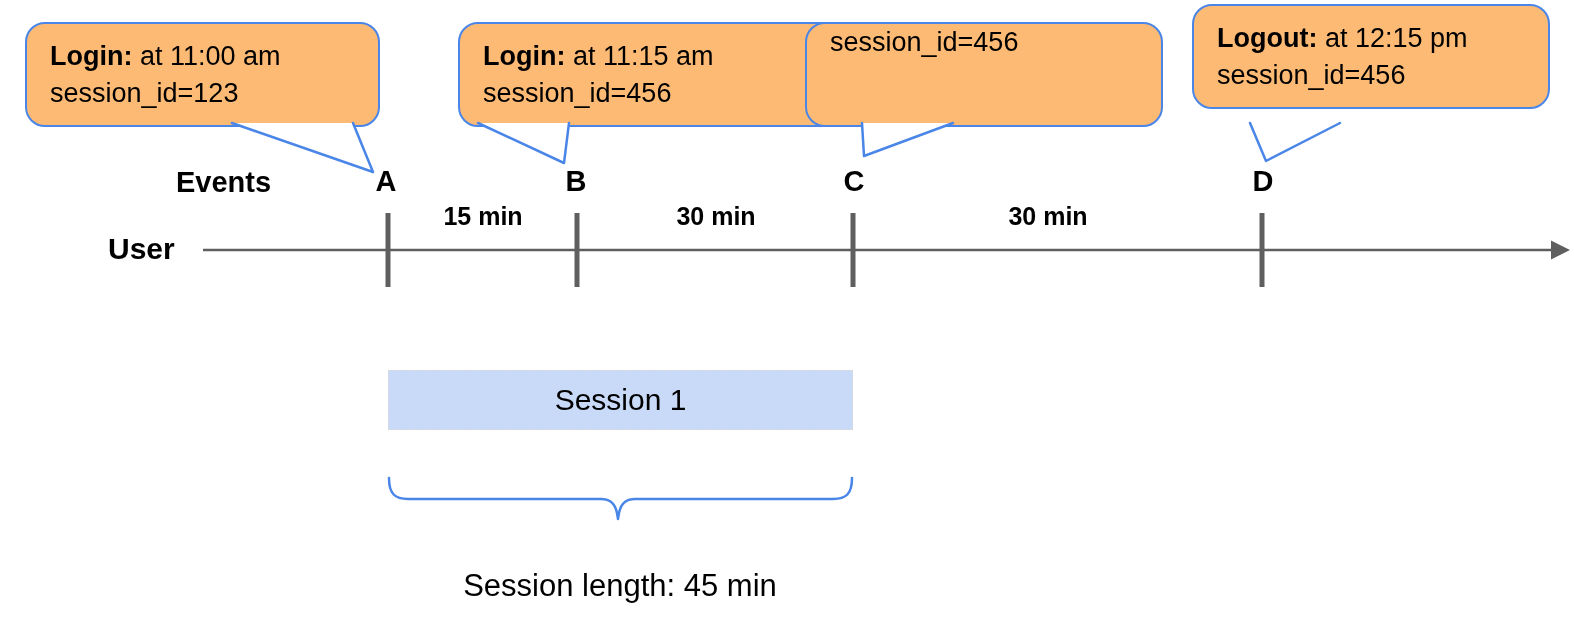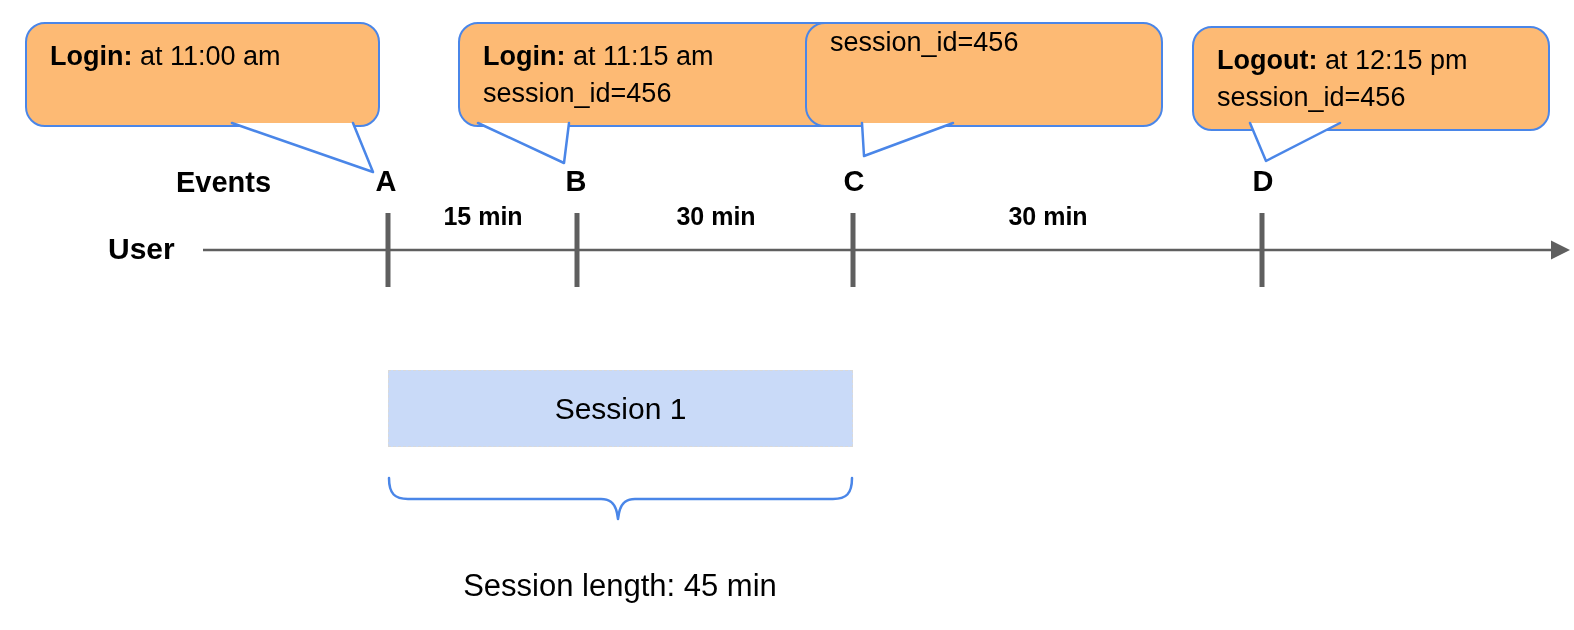--- a/index.html
+++ b/index.html
@@ -25,41 +25,41 @@
     margin-left:23px;
     font-size:27px;
     line-height:37px;
     white-space:nowrap;
   }
   .callout .line.first{margin-top:14px;}
   .callout .evt{font-weight:bold;}
   .c1{left:25px;  top:22px; width:355px;}
   .c2{left:422px; top:22px; width:385px;margin-left:36px;}
   .c3{left:805px; top:22px; width:358px;}
-  .c4{left:1192px;top:26px; width:358px;}
+  .c4{left:1192px;top:4px; width:358px;}
 
   
   .overlay{
     position:absolute;left:0;top:0;width:1574px;height:630px;
     z-index:2;pointer-events:none;
   }
 
   
   .lbl{position:absolute;white-space:nowrap;font-weight:bold;}
   .events-label{left:176px;top:166px;font-size:29px;}
   .user-label{left:108px;top:232px;font-size:30px;}
   .event-letter{top:165px;font-size:29px;transform:translateX(-50%);}
   .el-a{left:386px;} .el-b{left:576px;} .el-c{left:854px;} .el-d{left:1263px;}
   .interval{top:202px;font-size:25px;transform:translateX(-50%);text-align:center;}
   .iv-1{left:483px;} .iv-2{left:716px;} .iv-3{left:1048px;}
 
   
   .session-box{
     position:absolute;
-    left:388px;top:370px;width:465px;height:77px;
+    left:388px;top:370px;width:465px;height:60px;
     background:#c9daf8;
     border:1px dashed #d9d9d9;
     box-sizing:border-box;
     display:flex;align-items:center;justify-content:center;
     font-size:30px;
     z-index:1;
   }
   .session-length{
     position:absolute;
     left:620px;top:568px;
@@ -67,20 +67,21 @@
     font-size:31px;white-space:nowrap;
   }
 </style>
 </head>
 <body>
 
 <div class="canvas">
 
   <div class="callout c1">
     <div class="line first"><span class="evt">Login:</span><span> at 11:00 am</span></div>
+    <div class="line">session_id=123</div>
   </div>
   <div class="callout c2">
     <div class="line first"><span class="evt">Login:</span><span> at 11:15 am</span></div>
     <div class="line">session_id=456</div>
   </div>
   <div class="callout c3">
     <div class="line">session_id=456</div>
   </div>
   <div class="callout c4">
     <div class="line first"><span class="evt">Logout:</span><span> at 12:15 pm</span></div>

